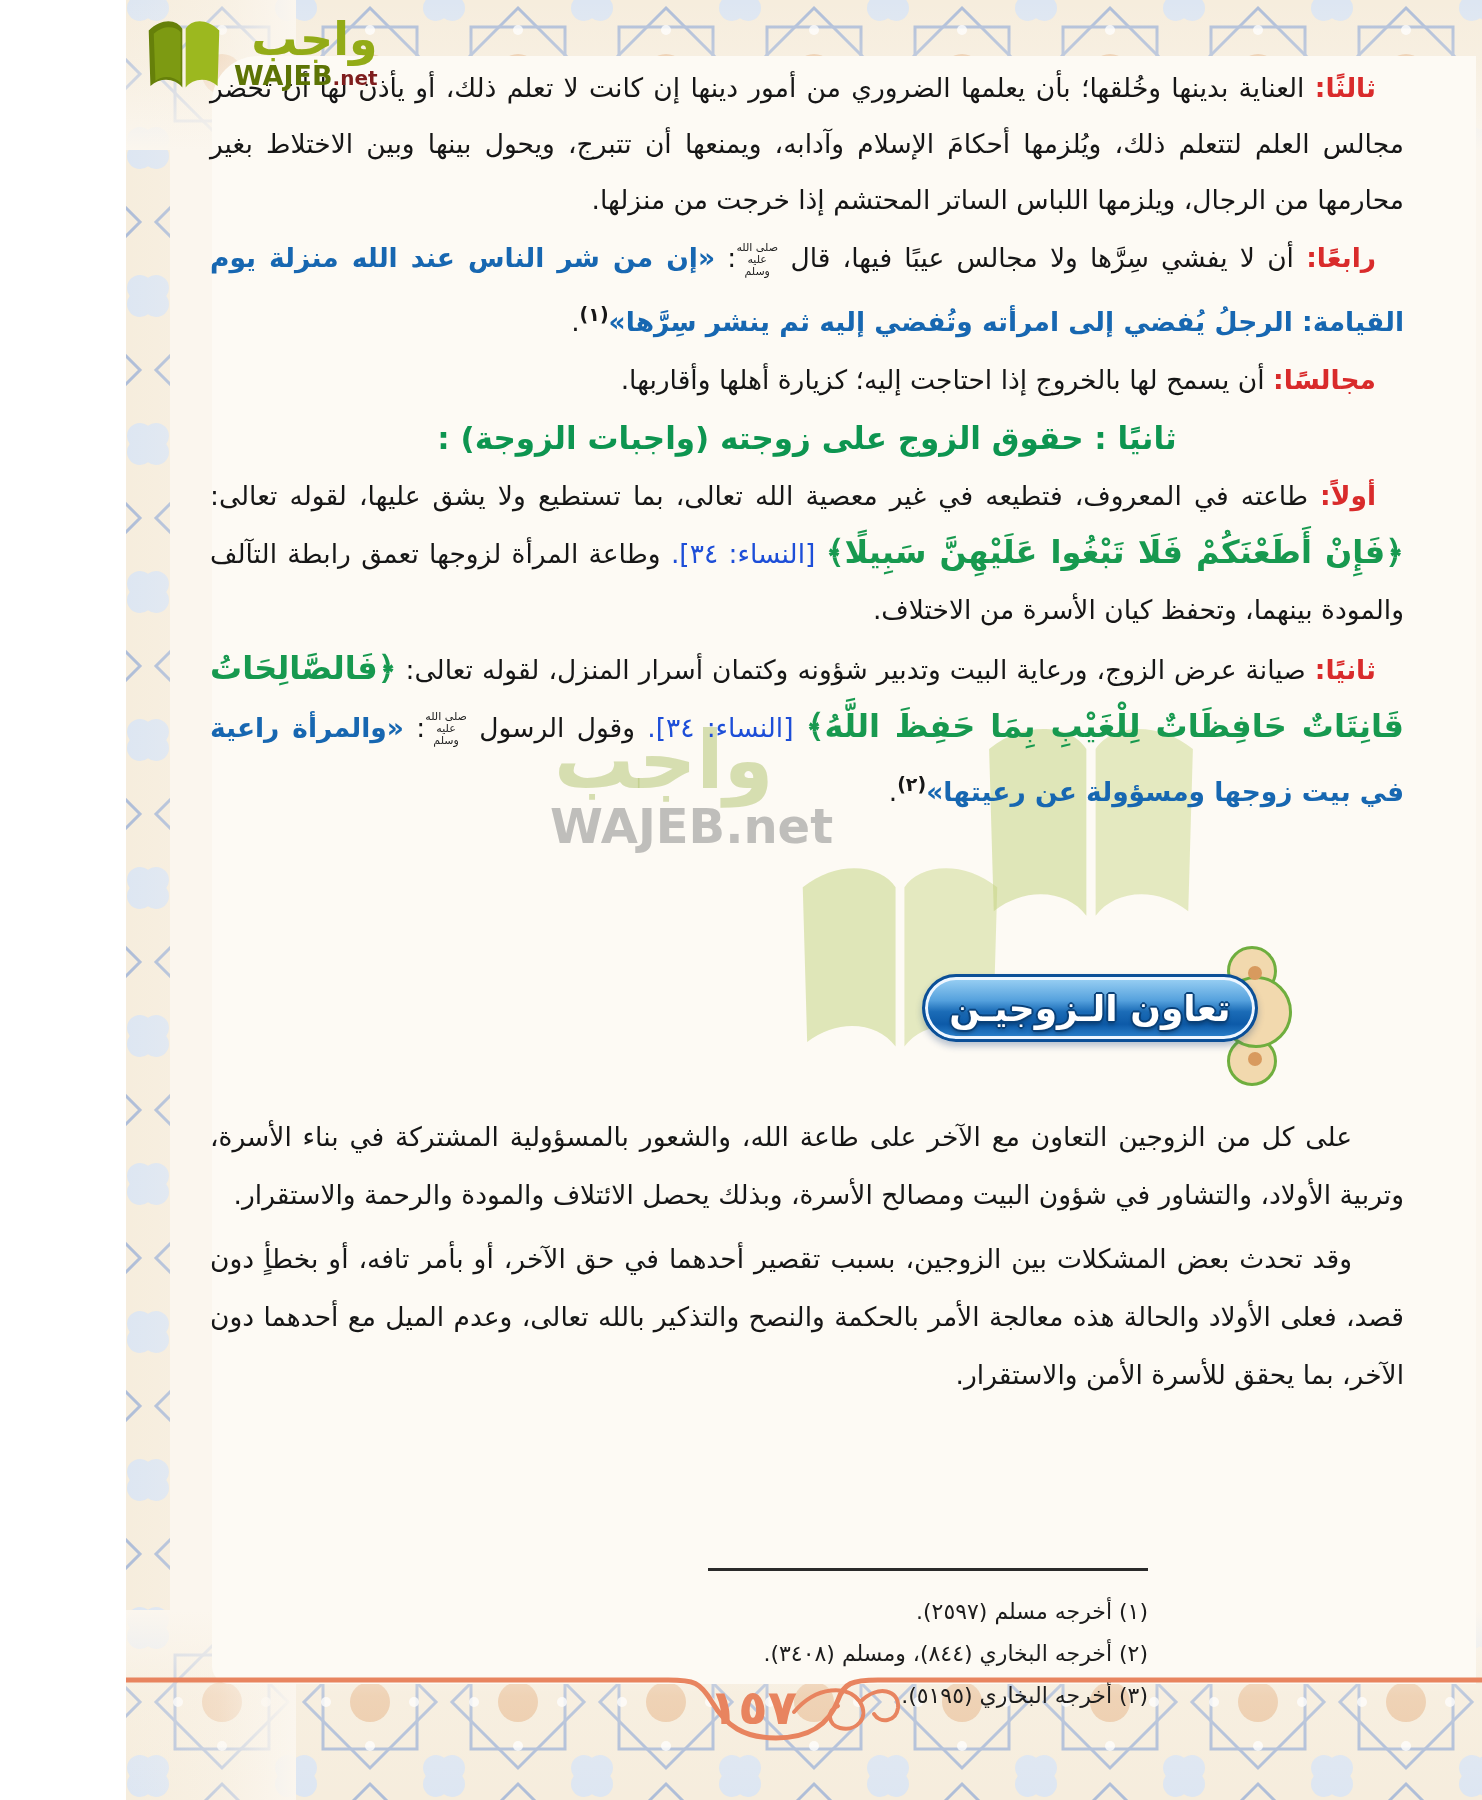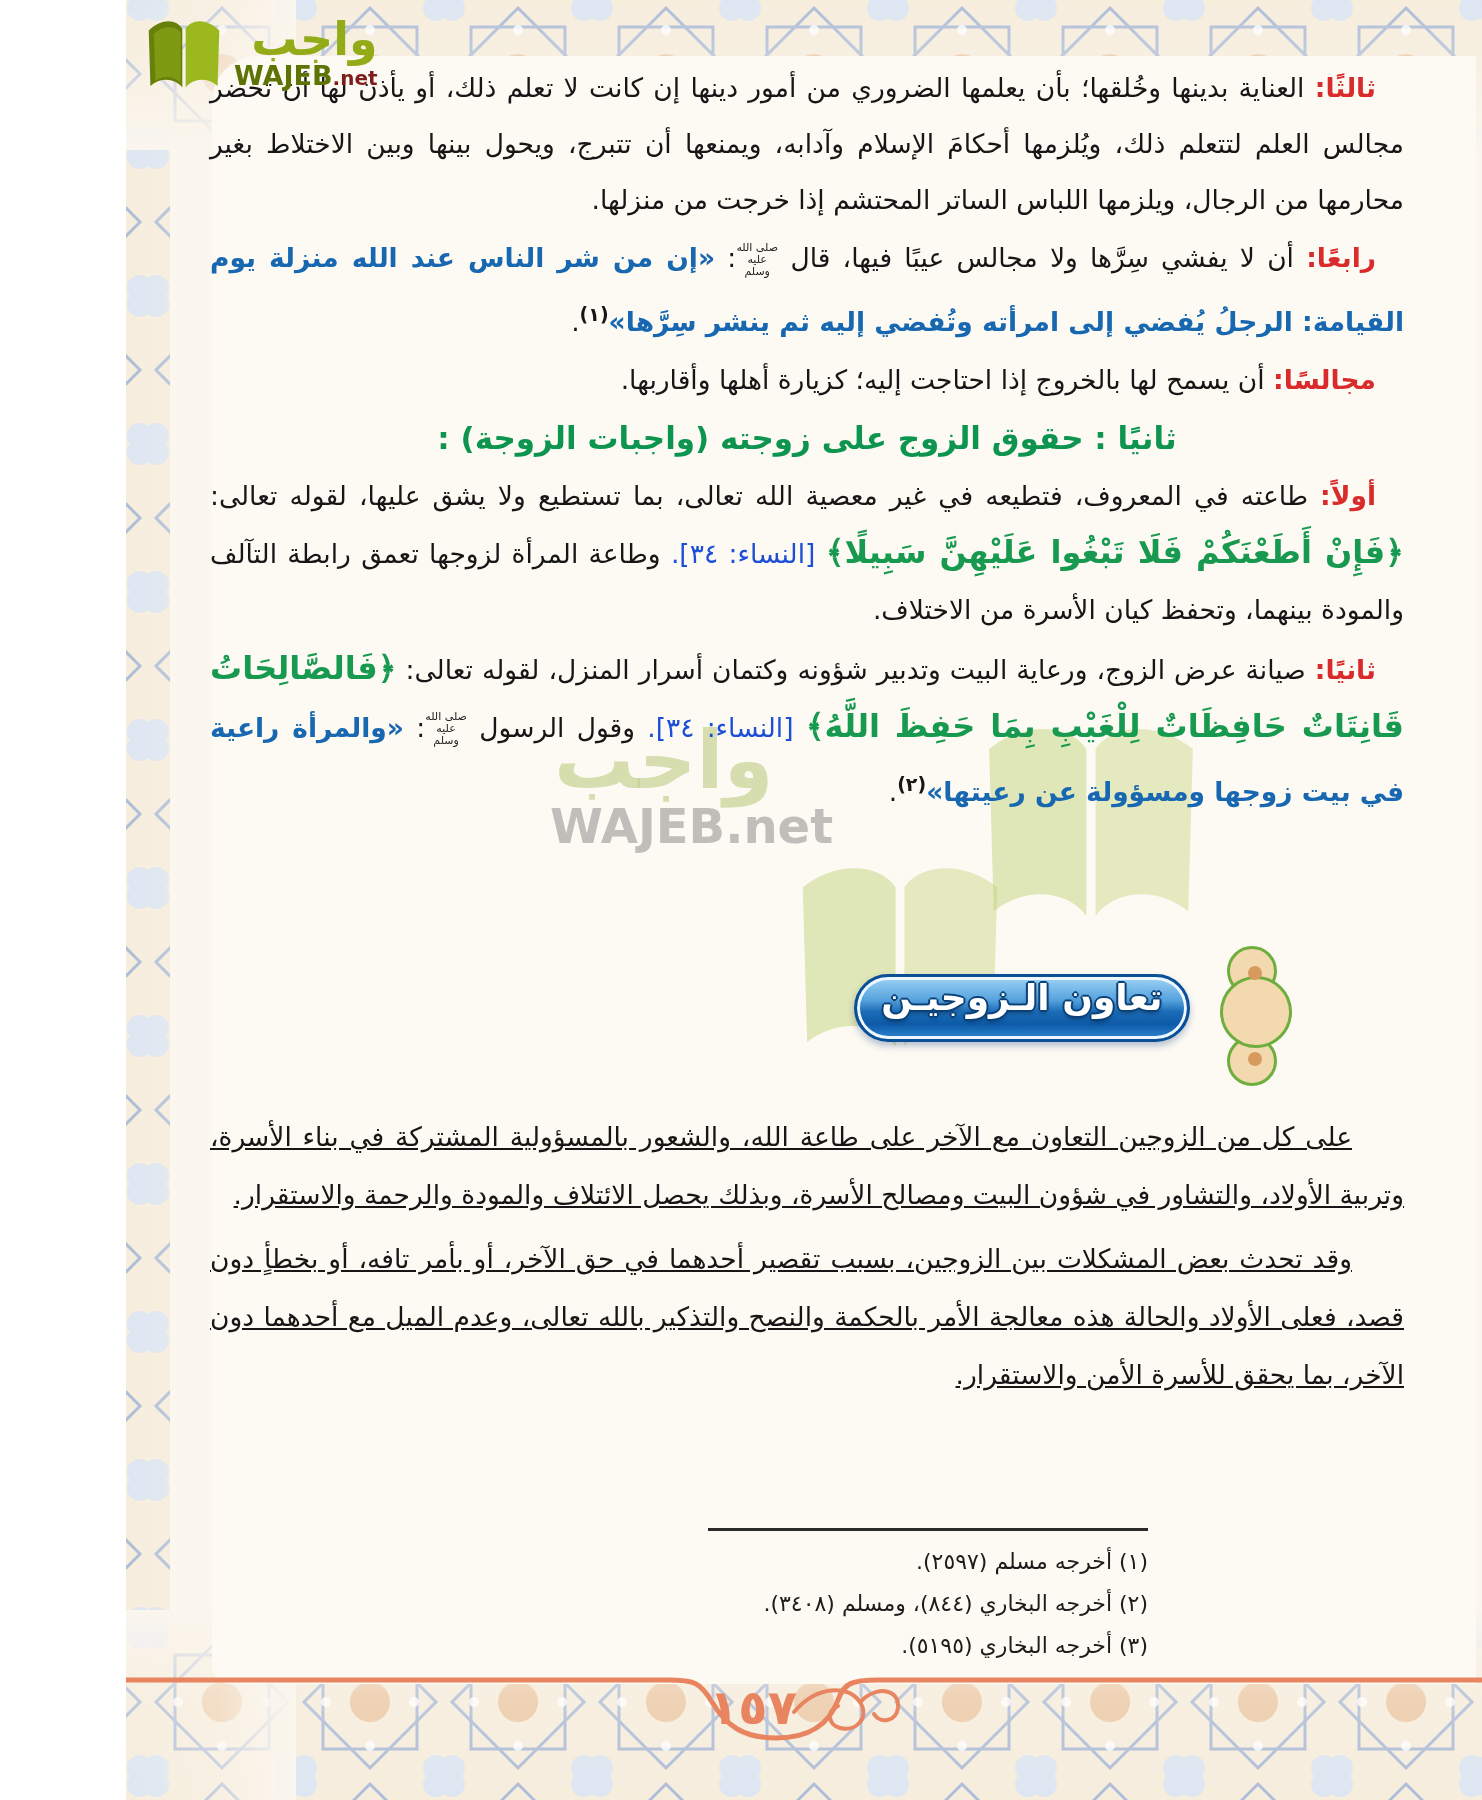--- a/index.html
+++ b/index.html
@@ -43,35 +43,35 @@
   .pbuh{display:inline-block; width:42px; font-size:11px; line-height:12px; text-align:center;
     vertical-align:middle; color:#222; font-weight:normal; text-indent:0;}
   .heading2{margin:14px 0 10px; text-align:center; text-indent:0 !important;
     color:#0d9550; font-weight:bold; font-size:31px;}
   
   .banner-orn{position:absolute; z-index:3; background:#f2d9ae; border:3px solid #6fae3e; border-radius:50%;}
   .orn-big{left:1094px; top:976px; width:66px; height:66px;}
   .orn-top{left:1101px; top:946px; width:44px; height:44px;}
   .orn-bot{left:1101px; top:1036px; width:44px; height:44px;}
   .orn-dot{position:absolute; z-index:3; width:14px; height:14px; border-radius:50%; background:#d89a5e;}
-  .banner-pill{position:absolute; left:728px; top:974px; width:330px; height:62px; z-index:4;
+  .banner-pill{position:absolute; left:796px; top:974px; width:330px; height:62px; z-index:4;
     border:3px solid #0b4f97; border-radius:36px;
     background:linear-gradient(180deg,#9ed3f5 0%, #55a1dd 38%, #1b6cb7 56%, #0d5aa8 76%, #2f85cf 100%);
     box-shadow:inset 0 0 0 3px #eef6ff, 0 4px 7px rgba(20,60,120,.3);
-    display:flex; align-items:flex-start; justify-content:center;}
+    display:flex; align-items:center; justify-content:center;}
   .banner-title{color:#fff; font-weight:bold; font-size:36px; letter-spacing:1px;
     text-shadow:2px 0 0 #0a4179,-2px 0 0 #0a4179,0 2px 0 #0a4179,0 -2px 0 #0a4179,
       1px 1px 0 #0a4179,-1px -1px 0 #0a4179,1px -1px 0 #0a4179,-1px 1px 0 #0a4179,0 3px 4px rgba(0,0,0,.35);}
   
   .content2{position:absolute; top:1108px; right:78px; left:84px; z-index:3;
-    font-size:26.5px; line-height:58px; color:#161616; text-align:justify;text-decoration:underline;}
+    font-size:26.5px; line-height:58px; color:#161616; text-align:justify;}
   .content2 p{margin:0 0 6px; text-indent:52px;}
   
-  .footnotes{position:absolute; top:1528px; right:334px; width:440px; z-index:3;
-    border-top:3px solid #2a2a2a; padding-top:10px;
+  .footnotes{position:absolute; top:1568px; right:334px; width:440px; z-index:3;
+    border-top:3px solid #2a2a2a; padding-top:20px;
     font-size:22px; line-height:42px; color:#1c1c1c; text-align:right;}
   
   .footer-svg{position:absolute; left:0; top:1652px; z-index:4;}
 </style>
 </head>
 <body>
 
 <div class="page">
 
   <svg class="pattern-svg" width="1482" height="1800">

